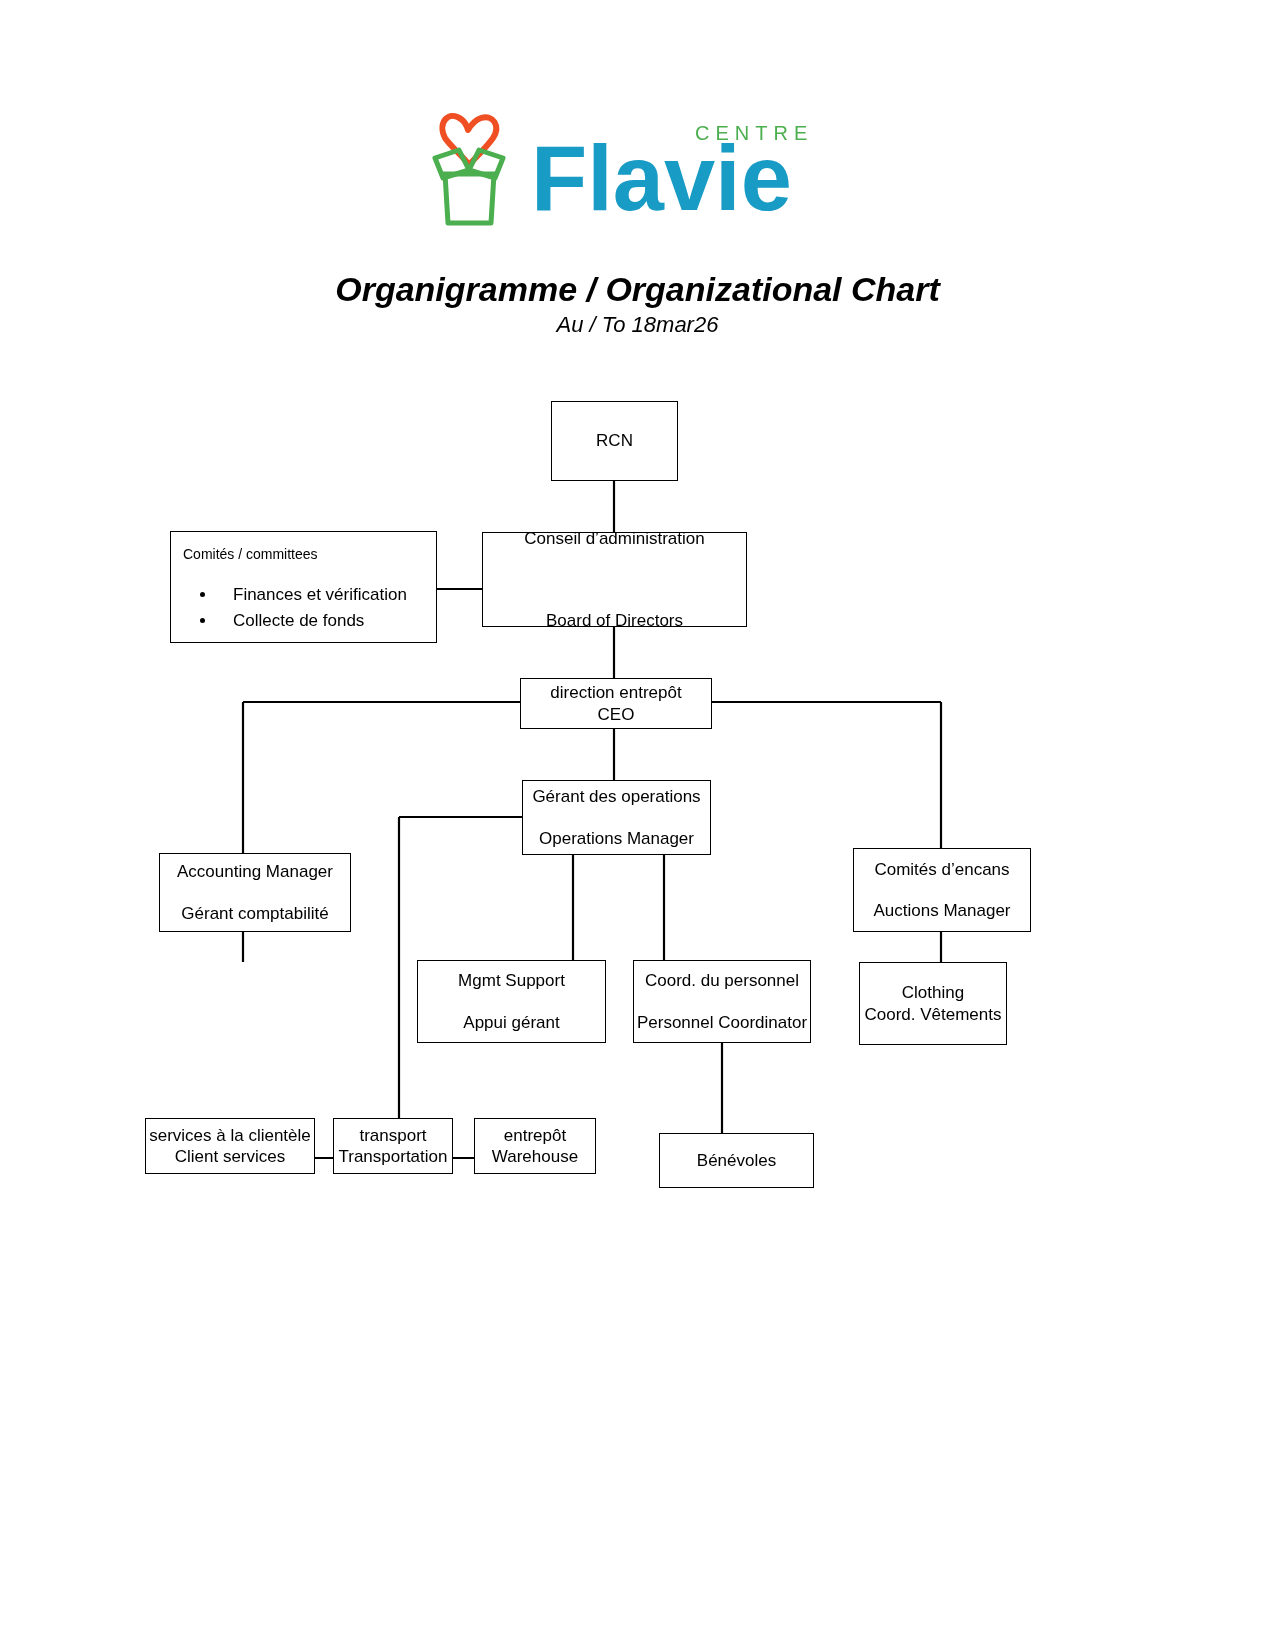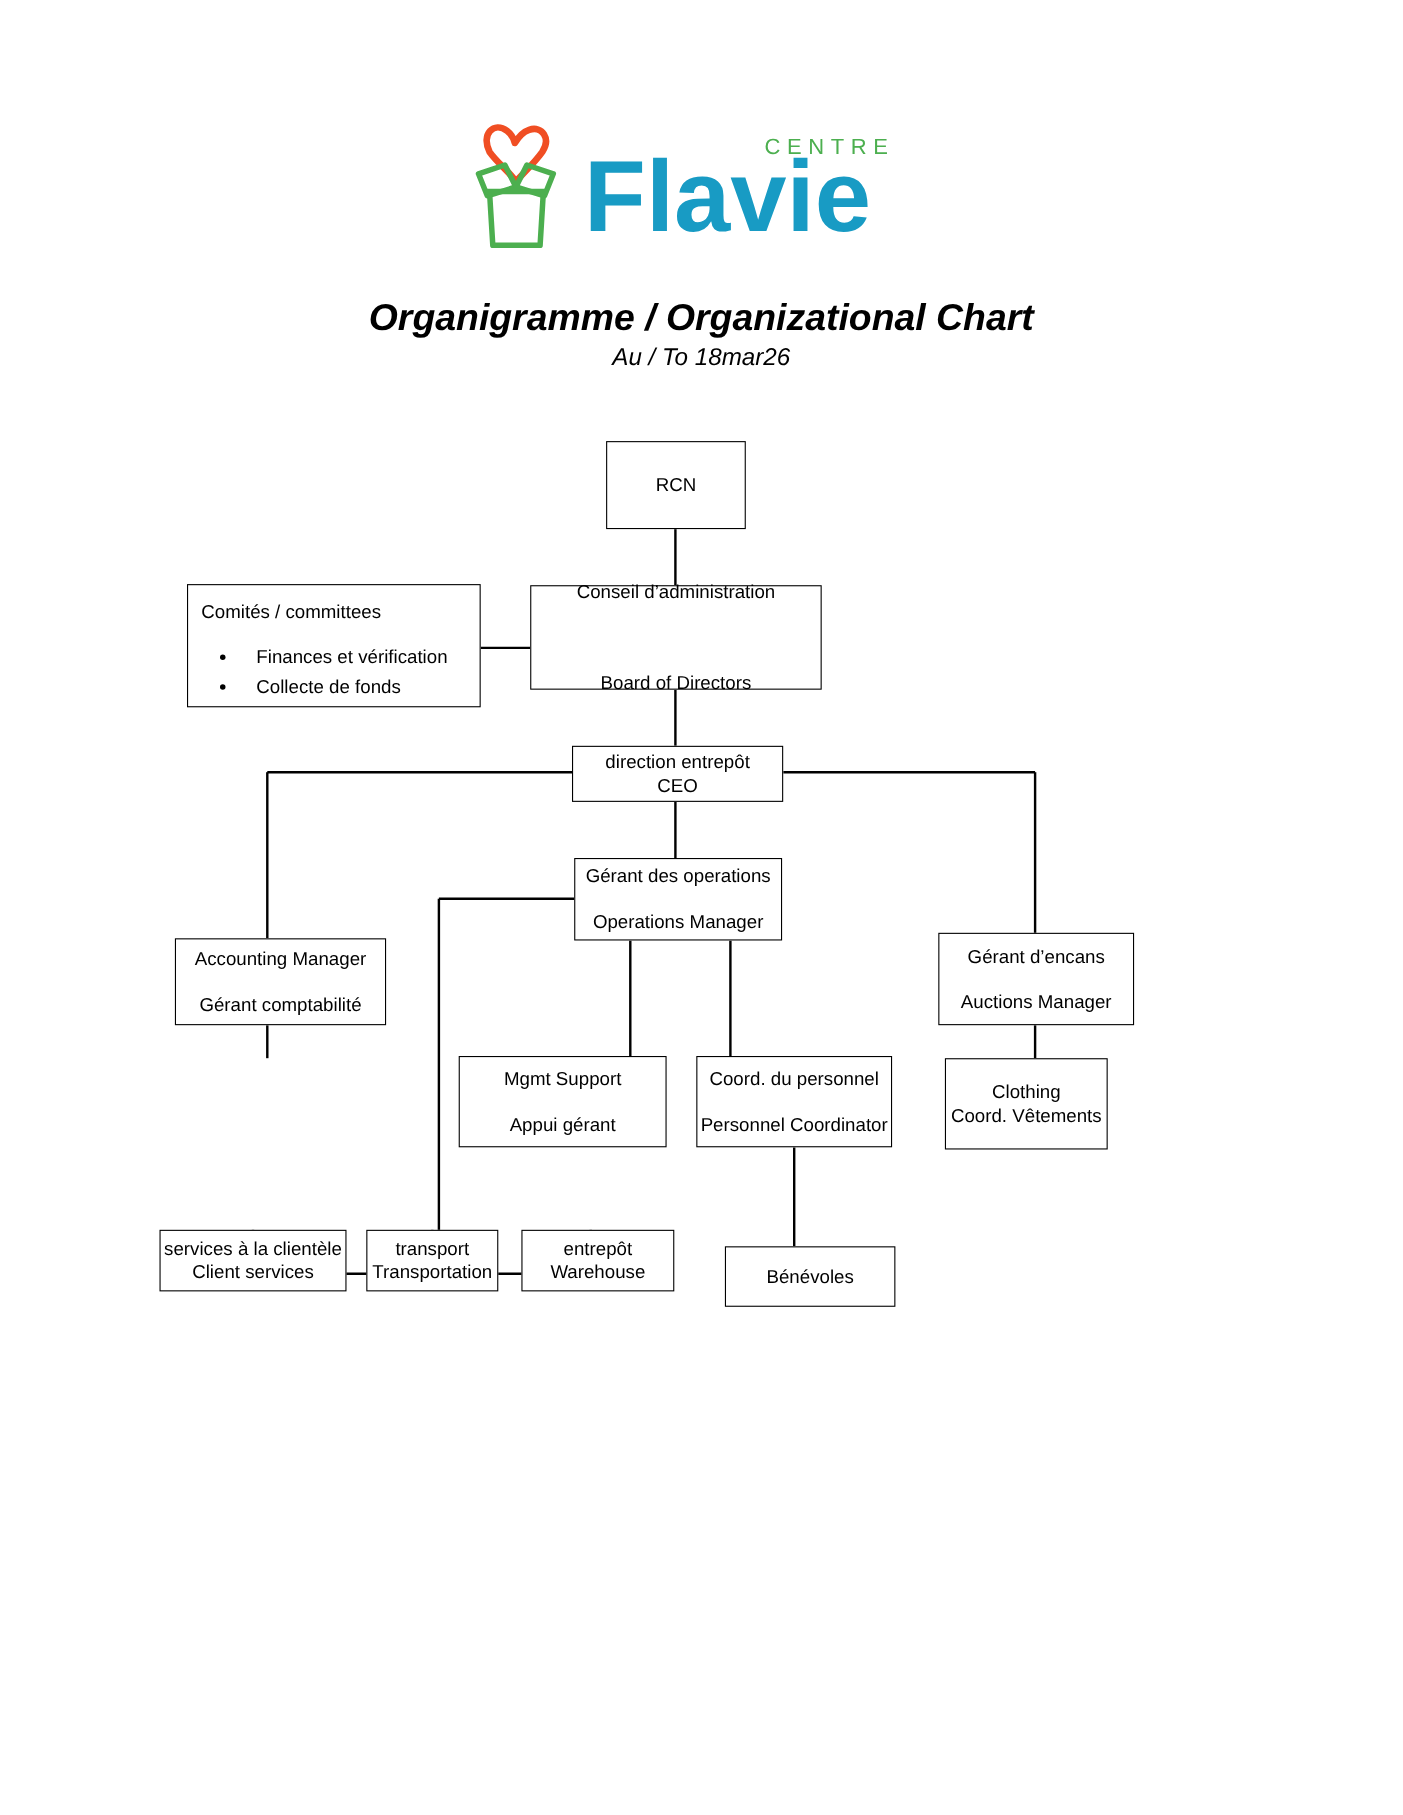--- a/index.html
+++ b/index.html
@@ -78,21 +78,21 @@
   .node .ln + .ln { margin-top: 20px; }
   .node.tight .ln + .ln { margin-top: 0px; }
 
   
   #node-committees {
     align-items: flex-start;
     justify-content: flex-start;
     text-align: left;
     padding: 14px 10px 10px 12px;
   }
-  #node-committees .cm-title { font-size: 17px; }
+  #node-committees .cm-title { font-size: 14px; }
   #node-committees ul {
     margin: 18px 0 0 0;
     padding-left: 34px;
     list-style: disc;
   }
   #node-committees li {
     font-size: 17px;
     line-height: 1.55;
     padding-left: 16px;
   }
@@ -200,40 +200,40 @@
     <span class="ln">Mgmt Support</span>
     <span class="ln">Appui gérant</span>
   </div>
 
   <div class="node" id="node-personnel" style="left:633px; top:960px; width:178px; height:83px;">
     <span class="ln">Coord. du personnel</span>
     <span class="ln">Personnel Coordinator</span>
   </div>
 
   <div class="node" id="node-auctions" style="left:853px; top:848px; width:178px; height:84px;">
-    <span class="ln">Gérant d’encans</span>
+    <span class="ln">Comités d’encans</span>
     <span class="ln">Auctions Manager</span>
   </div>
 
   <div class="node tight" id="node-clothing" style="left:859px; top:962px; width:148px; height:83px;">
     <span class="ln">Clothing</span>
     <span class="ln">Coord. Vêtements</span>
   </div>
 
   <div class="node tight" id="node-client" style="left:145px; top:1118px; width:170px; height:56px;">
     <span class="ln">services à la clientèle</span>
     <span class="ln">Client services</span>
   </div>
 
   <div class="node tight" id="node-transport" style="left:333px; top:1118px; width:120px; height:56px;">
     <span class="ln">transport</span>
     <span class="ln">Transportation</span>
   </div>
 
-  <div class="node tight" id="node-warehouse" style="left:474px; top:1118px; width:139px; height:56px;">
+  <div class="node tight" id="node-warehouse" style="left:474px; top:1118px; width:122px; height:56px;">
     <span class="ln">entrepôt</span>
     <span class="ln">Warehouse</span>
   </div>
 
   <div class="node" id="node-volunteers" style="left:659px; top:1133px; width:155px; height:55px;">
     <span class="ln">Bénévoles</span>
   </div>
 
 </div>
 

